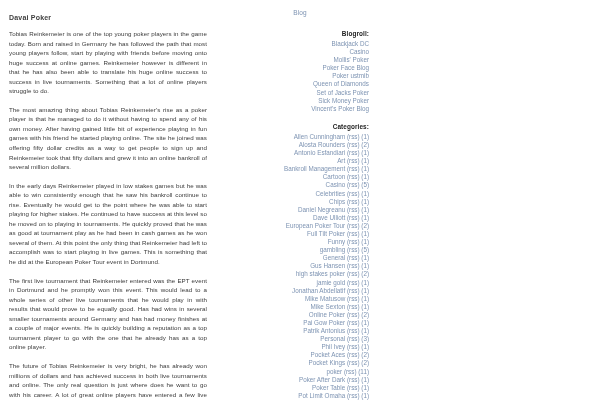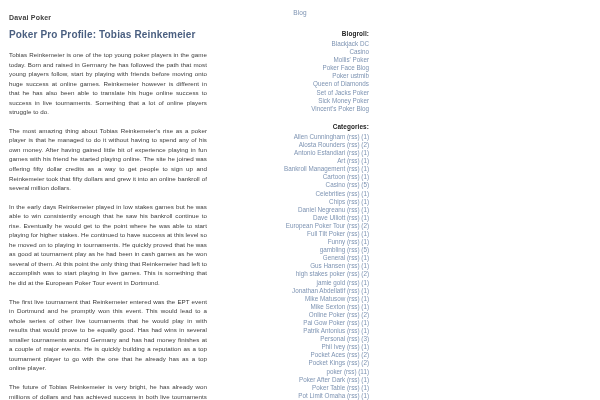--- a/index.html
+++ b/index.html
@@ -103,21 +103,20 @@
 </head>
 <body>
 
 <div class="topnav">
   <a href="#" class="nav-link">Blog</a>
 </div>
 
 <div class="site-title">Davai Poker</div>
 
 <div class="article">
-  <h1 class="post-title">Poker Pro Profile: Tobias Reinkemeier</h1>
   <div class="post-body">
     <p>Tobias Reinkemeier is one of the top young poker players in the game today. Born and raised in Germany he has followed the path that most young players follow, start by playing with friends before moving onto huge success at online games. Reinkemeier however is different in that he has also been able to translate his huge online success to success in live tournaments. Something that a lot of online players struggle to do.</p>
     <p>The most amazing thing about Tobias Reinkemeier's rise as a poker player is that he managed to do it without having to spend any of his own money. After having gained little bit of experience playing in fun games with his friend he started playing online. The site he joined was offering fifty dollar credits as a way to get people to sign up and Reinkemeier took that fifty dollars and grew it into an online bankroll of several million dollars.</p>
     <p>In the early days Reinkemeier played in low stakes games but he was able to win consistently enough that he saw his bankroll continue to rise. Eventually he would get to the point where he was able to start playing for higher stakes. He continued to have success at this level so he moved on to playing in tournaments. He quickly proved that he was as good at tournament play as he had been in cash games as he won several of them. At this point the only thing that Reinkemeier had left to accomplish was to start playing in live games. This is something that he did at the European Poker Tour event in Dortmund.</p>
     <p>The first live tournament that Reinkemeier entered was the EPT event in Dortmund and he promptly won this event. This would lead to a whole series of other live tournaments that he would play in with results that would prove to be equally good. Has had wins in several smaller tournaments around Germany and has had money finishes at a couple of major events. He is quickly building a reputation as a top tournament player to go with the one that he already has as a top online player.</p>
     <p>The future of Tobias Reinkemeier is very bright, he has already won millions of dollars and has achieved success in both live tournaments and online. The only real question is just where does he want to go with his career. A lot of great online players have entered a few live events had some success and then go back to playing most of their poker online. This is certainly one option for Reinkemeier. If however he wants to become known as one of the true greats of the game he is going to have to</p>
   </div>
 </div>
 
 <div class="sidebar">

